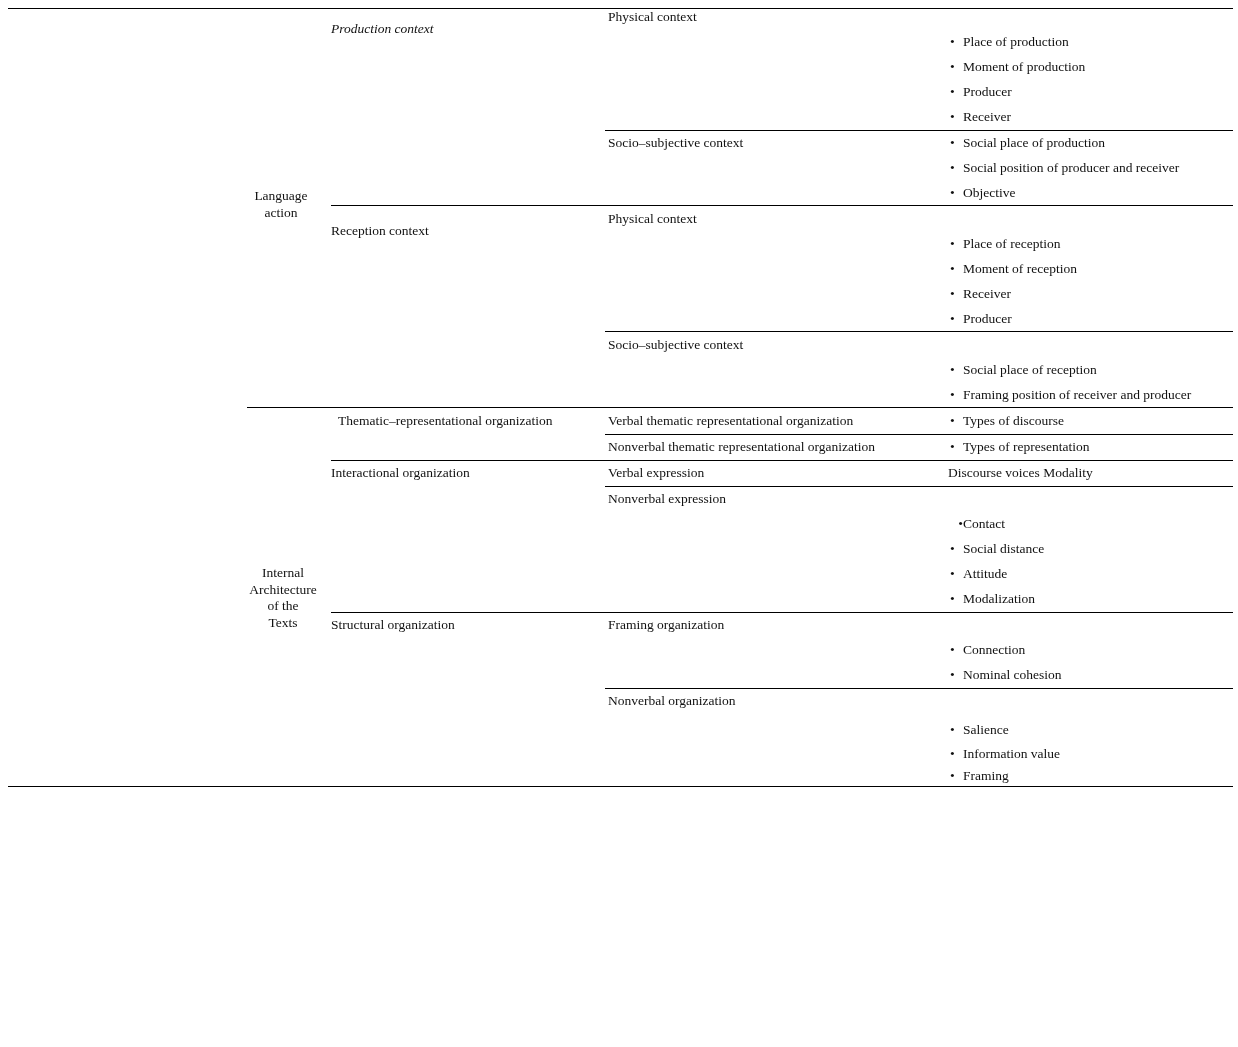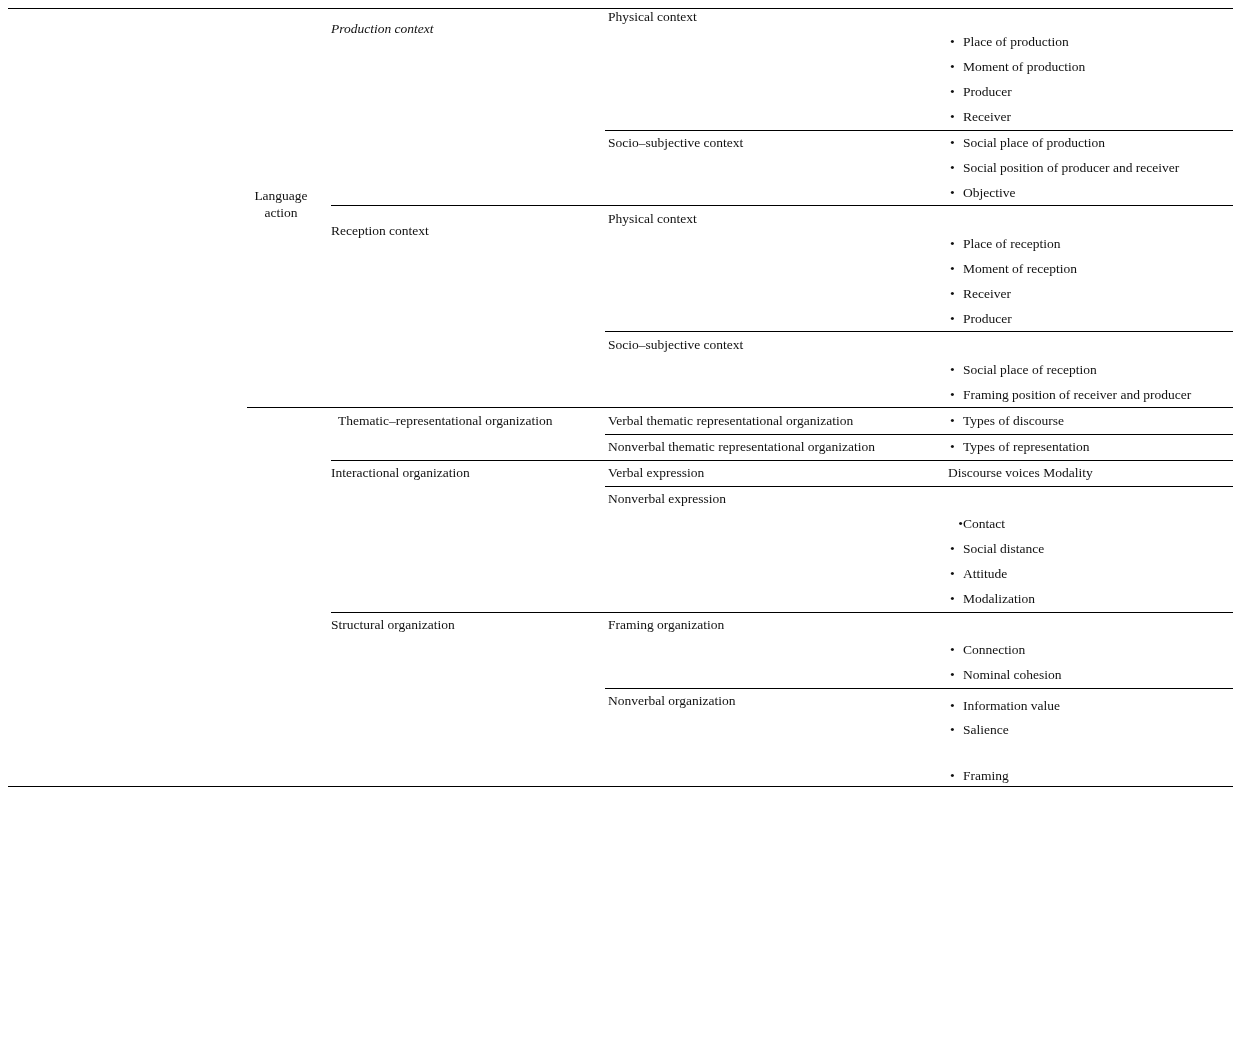--- a/index.html
+++ b/index.html
@@ -61,20 +61,26 @@
   <div class="rule" style="left:605px; top:486px; width:628px;"></div>
   <div class="rule" style="left:331px; top:612px; width:902px;"></div>
   <div class="rule" style="left:605px; top:688px; width:628px;"></div>
   <div class="rule" style="left:8px; top:786px; width:1225px;"></div>
 
 
   <div class="center" style="left:236px; top:188px; width:90px;">
     <div class="ln">Language</div>
     <div class="ln">action</div>
   </div>
+  <div class="center" style="left:233px; top:565px; width:100px;">
+    <div class="ln">Internal</div>
+    <div class="ln">Architecture</div>
+    <div class="ln">of the</div>
+    <div class="ln">Texts</div>
+  </div>
 
   <div class="cell" style="left:331px; top:21px;font-style:italic;">Production context</div>
   <div class="cell" style="left:331px; top:223px;">Reception context</div>
   <div class="cell" style="left:338px; top:413px;">Thematic–representational organization</div>
   <div class="cell" style="left:331px; top:465px;">Interactional organization</div>
   <div class="cell" style="left:331px; top:617px;">Structural organization</div>
 
   <div class="cell" style="left:608px; top:9px;">Physical context</div>
   <div class="cell" style="left:608px; top:135px;">Socio–subjective context</div>
   <div class="cell" style="left:608px; top:211px;">Physical context</div>
@@ -109,17 +115,17 @@
   <div class="li" style="top:465px; left:948px;"><span>Discourse voices Modality</span></div>
 
   <div class="li" style="top:516px;text-align:right;"><span class="bullet">•</span><span>Contact</span></div>
   <div class="li" style="top:541px;"><span class="bullet">•</span><span>Social distance</span></div>
   <div class="li" style="top:566px;"><span class="bullet">•</span><span>Attitude</span></div>
   <div class="li" style="top:591px;"><span class="bullet">•</span><span>Modalization</span></div>
 
   <div class="li" style="top:642px;"><span class="bullet">•</span><span>Connection</span></div>
   <div class="li" style="top:667px;"><span class="bullet">•</span><span>Nominal cohesion</span></div>
 
-  <div class="li" style="top:698px;"><span class="bullet">•</span><span>Information value</span></div>
+  <div class="li" style="top:746px;"><span class="bullet">•</span><span>Information value</span></div>
   <div class="li" style="top:722px;"><span class="bullet">•</span><span>Salience</span></div>
   <div class="li" style="top:768px;"><span class="bullet">•</span><span>Framing</span></div>
 
 </div>
 
 </body></html>

